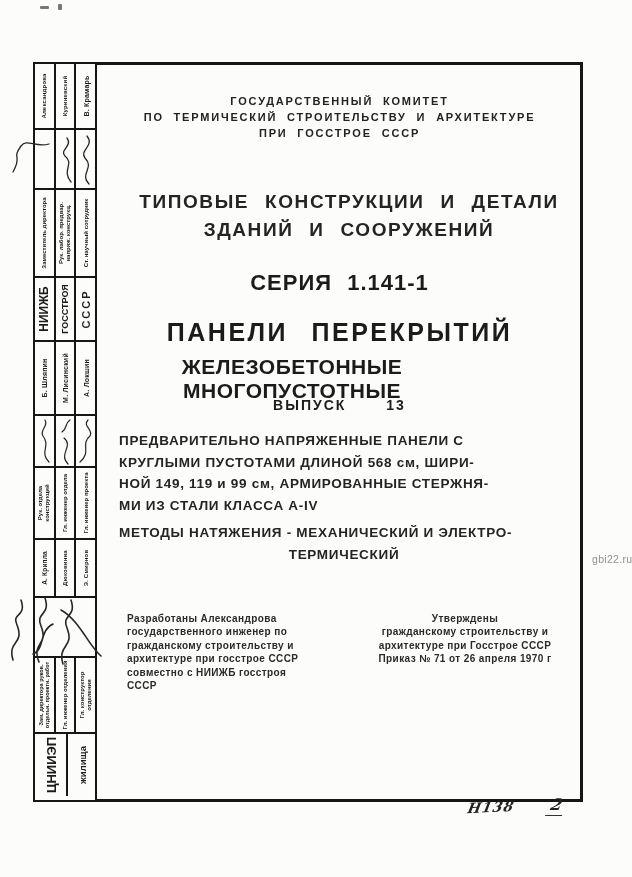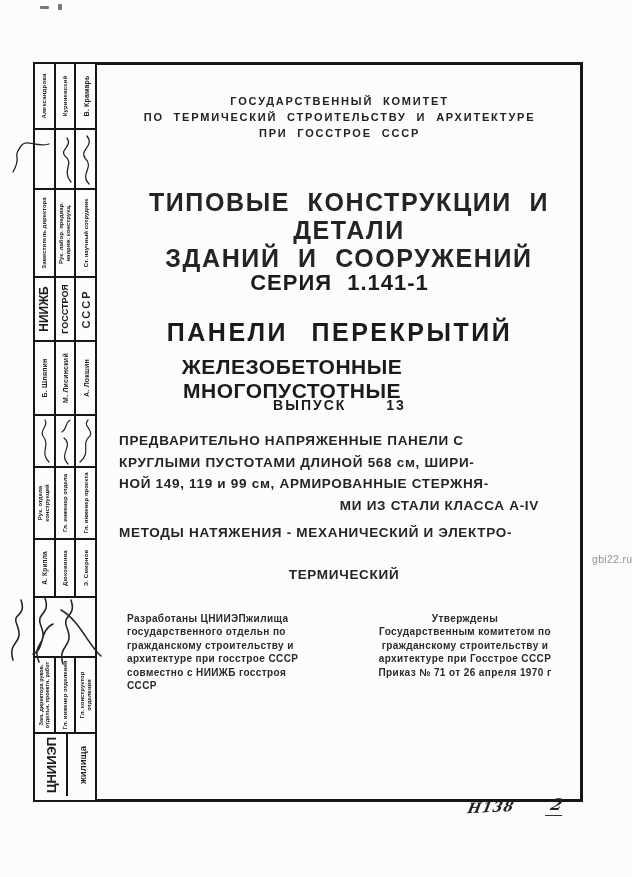--- a/index.html
+++ b/index.html
@@ -31,36 +31,36 @@
   }
   .rot.wrap { white-space:normal; line-height:1.12; }
   .nm  { font-size:7px;  font-weight:700; letter-spacing:0.2px; }
   .ttl { font-size:6px;  font-weight:700; }
   .sigsvg { position:absolute; overflow:visible; }
   .sigsvg path { stroke:#262626; fill:none; stroke-linecap:round; }
   
   .cblock { position:absolute; text-align:center; }
   .committee { left:96px; top:93px; width:487px; font-size:11px; font-weight:700;
                letter-spacing:1.8px; word-spacing:5px; line-height:16px; color:#222; }
-  .serTitle  { left:96px; top:188px; width:506px; font-size:25px; font-weight:600;
+  .serTitle  { left:96px; top:188px; width:506px; font-size:19px; font-weight:600;
                letter-spacing:1.6px; word-spacing:9px; line-height:28px; color:#242424; }
   .serNum    { left:96px; top:261px; width:487px; font-size:22px; font-weight:700;
                letter-spacing:1px; word-spacing:8px;margin-top:9px; }
   .mainT1    { left:96px; top:318px; width:487px; font-size:25px; font-weight:800;
                letter-spacing:2.5px; word-spacing:14px; }
   .mainT2    { left:96px; top:355px; width:392px; font-size:21px; font-weight:800;
                letter-spacing:0.5px; word-spacing:5px; }
   .issue     { left:96px; top:397px; width:487px; font-size:14px; font-weight:700;
                letter-spacing:2px; display:flex; justify-content:center; gap:40px; }
   .descr     { position:absolute; left:119px; top:430px; width:420px; text-align:left;
                font-size:13.5px; font-weight:700; letter-spacing:0.7px; line-height:21.5px; color:#242424;}
-  .descr .center { text-align:right; }
+  .descr .center { text-align:left; }
   .methods   { position:absolute; left:119px; top:522px; width:450px; text-align:left;
                font-size:13.5px; font-weight:700; letter-spacing:0.7px; line-height:22px; color:#242424;}
-  .methods .center { text-align:center;margin-top:20px; }
+  .methods .center { text-align:center; }
   .devcol    { position:absolute; left:127px; top:612px; width:212px; text-align:left;
                font-size:10px; font-weight:700; letter-spacing:0.4px; line-height:13.4px; color:#2a2a2a;}
   .appcol    { position:absolute; left:356px; top:612px; width:218px; text-align:center;
                font-size:10px; font-weight:700; letter-spacing:0.4px; line-height:13.4px; color:#2a2a2a;}
   .watermark { position:absolute; left:592px; top:553px; font-size:10.5px; color:#909090;
                letter-spacing:0.3px; }
   .hw        { position:absolute; font-family:"DejaVu Serif", serif; font-style:italic;
                color:#222; }
   .hwNum     { left:468px; top:799px; font-size:14px; font-weight:600;
                transform:rotate(-3deg) skewX(-14deg); letter-spacing:1px; }
@@ -247,31 +247,30 @@
     <div>НОЙ 149, 119 и 99 см, АРМИРОВАННЫЕ СТЕРЖНЯ-</div>
     <div class="center">МИ ИЗ СТАЛИ КЛАССА А-IV</div>
   </div>
 
   <div class="methods">
     <div>МЕТОДЫ НАТЯЖЕНИЯ - МЕХАНИЧЕСКИЙ И ЭЛЕКТРО-</div>
     <div class="center">ТЕРМИЧЕСКИЙ</div>
   </div>
 
   <div class="devcol">
-    <div>Разработаны ЦНИИЭПжилища</div>
-    <div>государственного отдельн по</div>
+    <div>Разработаны Александрова</div>
+    <div>государственного инженер по</div>
     <div>гражданскому строительству и</div>
     <div>архитектуре при госстрое СССР</div>
     <div>совместно с НИИЖБ госстроя</div>
     <div>СССР</div>
   </div>
 
   <div class="appcol">
     <div>Утверждены</div>
-    <div>Государственным комитетом по</div>
     <div>гражданскому строительству и</div>
     <div>архитектуре при Госстрое СССР</div>
     <div>Приказ № 71 от 26 апреля 1970 г</div>
   </div>
 
   <div class="watermark">gbi22.ru</div>
 
   <div class="hw hwNum">Н138</div>
   <div class="hw hwPage">2</div>
 

